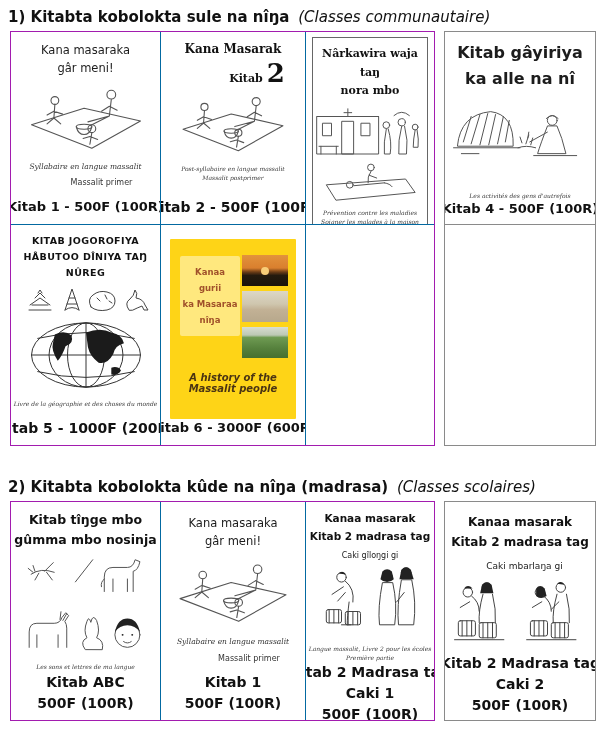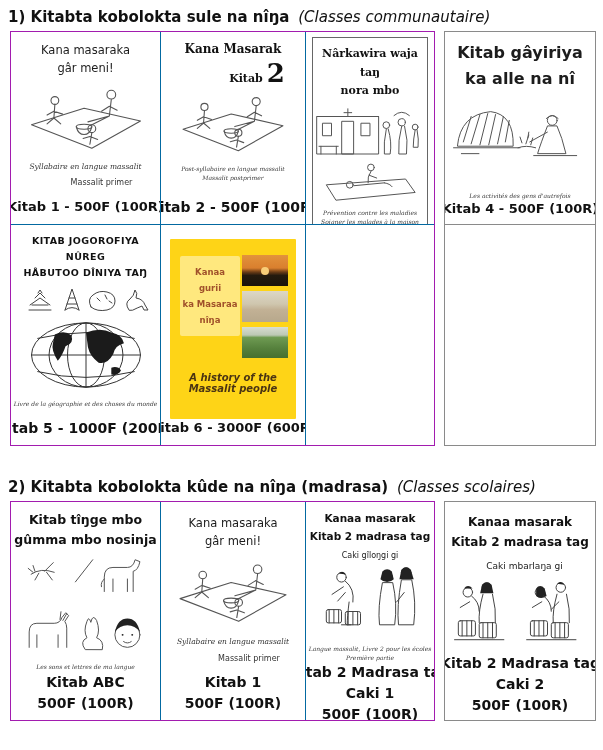--- a/index.html
+++ b/index.html
@@ -161,22 +161,22 @@
           </span>
           <div class="fr-tiny" style="margin-top:4px;">Prévention contre les maladies</div>
           <div class="fr-tiny">Soigner les malades à la maison</div>
         </div>
 
       </div>
 
       <div class="cell">
         <div class="b5-title">
           <div>KITAB JOGOROFIYA</div>
+          <div>HÂBUTOO DÎNIYA TAŊ</div>
           <div>NÛREG</div>
-          <div>HÂBUTOO DÎNIYA TAŊ</div>
         </div>
         <span style="margin-top:4px;">
           <svg class="sketch" width="130" height="28" viewBox="0 0 130 28">
             <g fill="none" stroke="#444" stroke-width="1" stroke-linecap="round" stroke-linejoin="round">
               <path d="M8,25 h22 M11,20 h16 M9,20 l10,-7 10,7 M14,13 l5,-5 5,5 M17,8 l2,-3 2,3"></path>
               <path d="M44,25 L51,4 L58,25 M46,19 H56 M48,13 H54 M44,25 q7,-5 14,0"></path>
               <path d="M70,22 q-4,-8 2,-12 q6,-5 14,-3 q8,2 8,9 q0,7 -8,9 q-10,2 -16,-3 z M76,13 l3,3 M84,10 l2,4 M88,16 l3,2"></path>
               <path d="M108,25 q-5,-7 1,-11 q4,-3 5,-9 q3,3 1,8 q7,1 9,7 l3,5 h-4 l-2,-4 q-5,2 -9,4 z"></path>
             </g>
           </svg>

